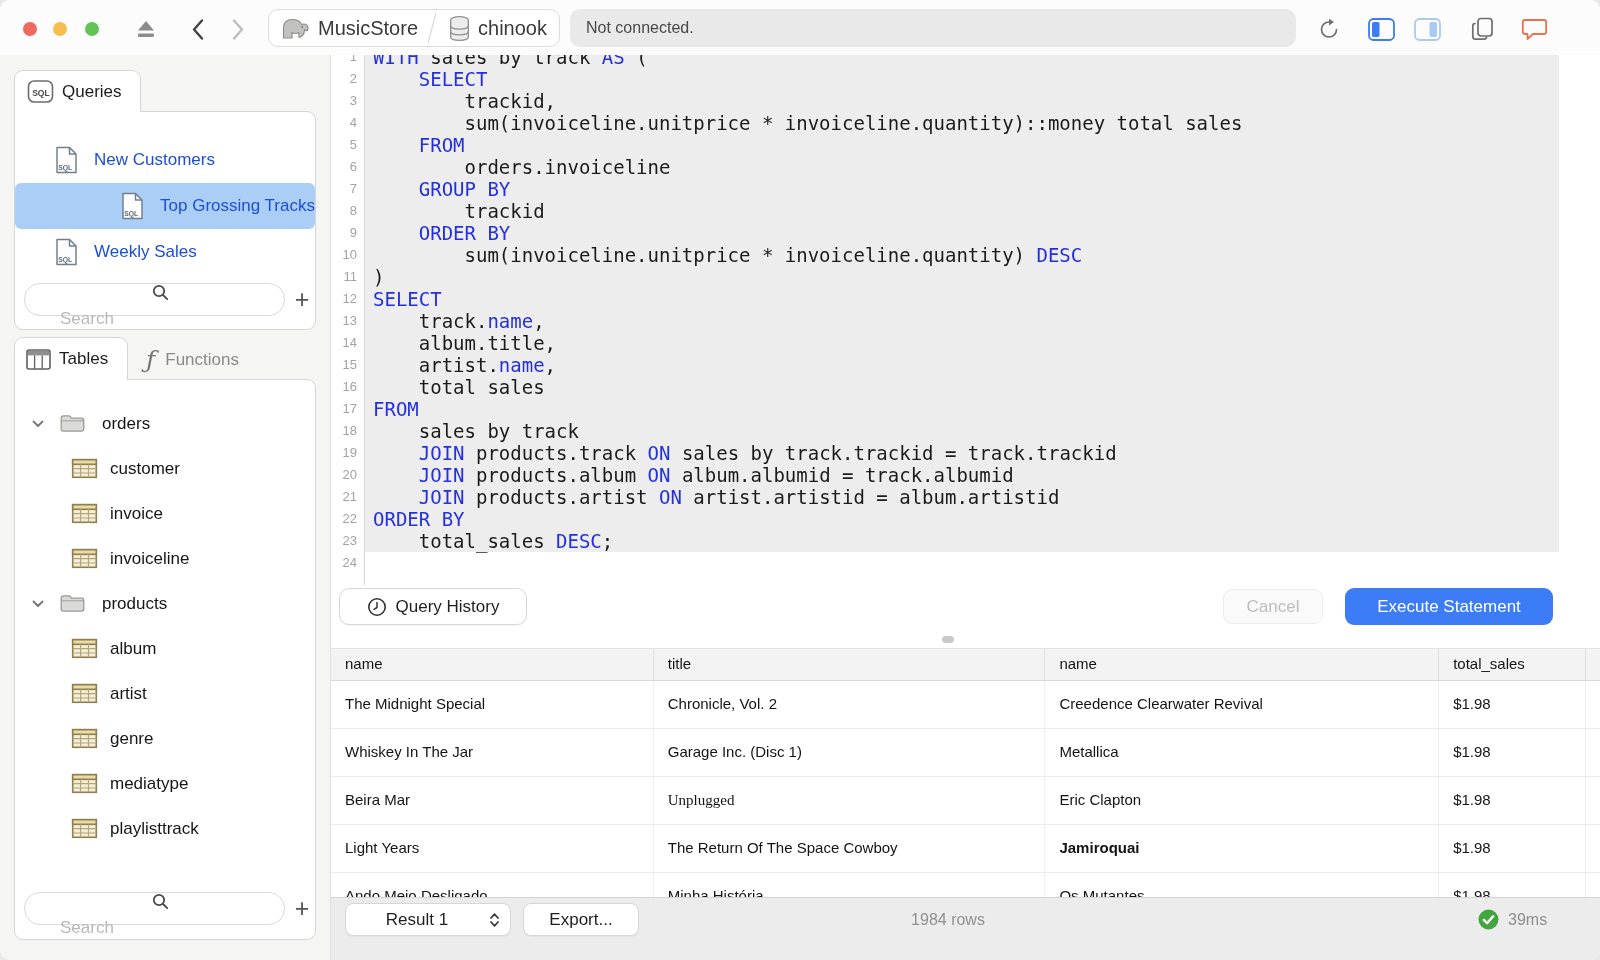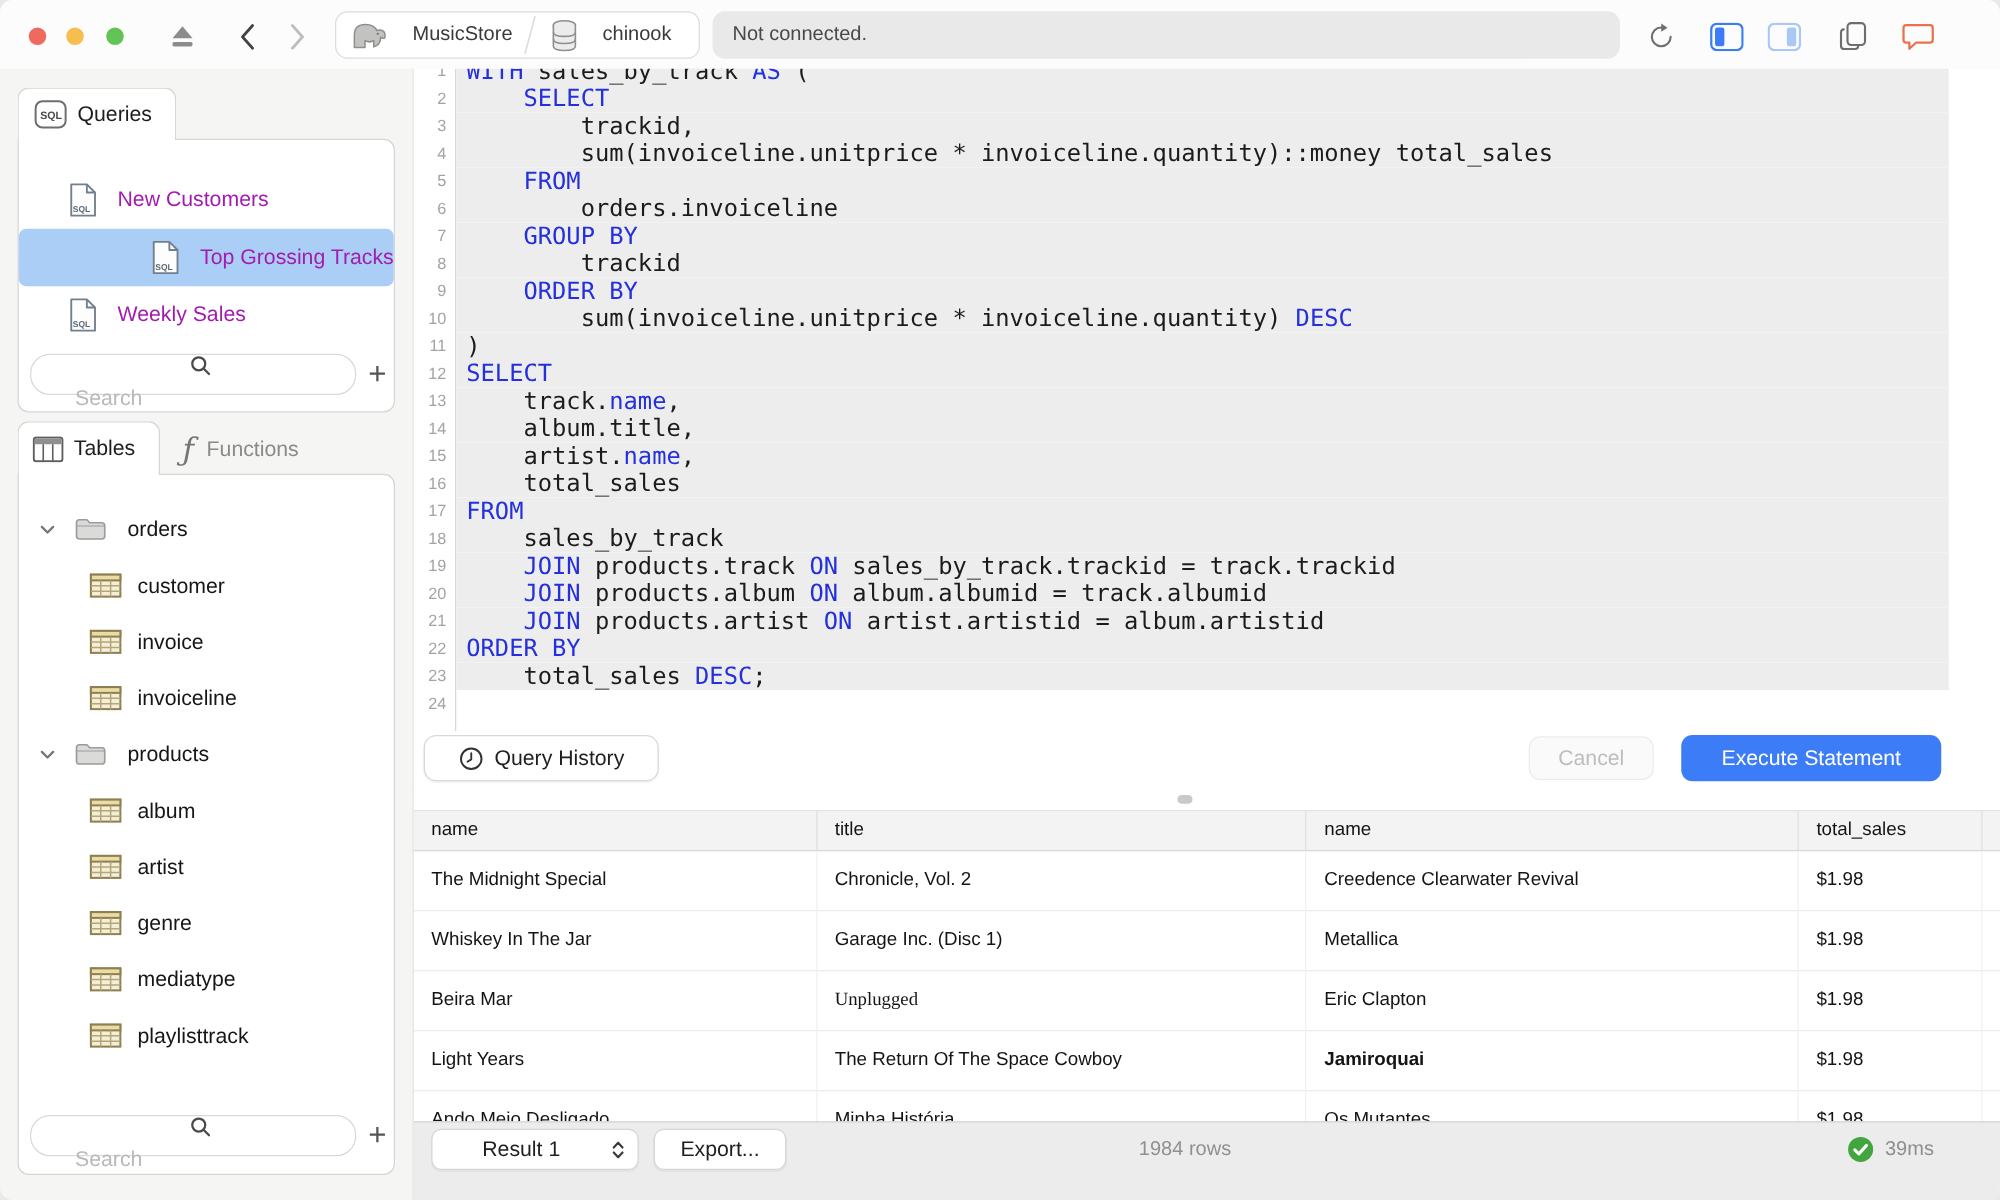--- a/index.html
+++ b/index.html
@@ -7,38 +7,38 @@
 
   
   .titlebar{position:absolute;left:0;top:0;width:1600px;height:55px;background:#fcfcfc;}
   .tl{position:absolute;top:22px;width:14px;height:14px;border-radius:50%;}
   .tl.red{left:23px;background:#EE6A5F;}
   .tl.yellow{left:53px;background:#F5BE4F;}
   .tl.green{left:85px;background:#62C454;}
   .tb-ico{position:absolute;top:17px;display:flex;align-items:center;justify-content:center;width:30px;height:24px;}
   .breadcrumb{position:absolute;left:268px;top:9px;height:38px;width:292px;background:#fff;border:1px solid #dcdcdc;border-radius:10px;display:flex;align-items:center;box-sizing:border-box;}
   .bc-seg{display:flex;align-items:center;gap:7px;padding:0 8px 0 10px;height:100%;}
-  .bc-label{font-size:16px;color:#3a3a3a;margin-left:12px;}
+  .bc-label{font-size:20px;color:#3a3a3a;}
   .status-pill{position:absolute;left:570px;top:9px;width:726px;height:38px;background:#e9e9e9;border-radius:10px;font-size:16px;color:#484848;line-height:38px;padding-left:16px;box-sizing:border-box;}
 
   
   .tab{position:absolute;background:#fff;border:1px solid #d6d6d6;border-bottom:none;border-radius:9px 9px 0 0;display:flex;align-items:center;gap:8px;box-sizing:border-box;z-index:3;}
   .q-tab{left:14px;top:70px;width:127px;height:42px;padding-left:12px;}
   .t-tab{left:14px;top:337px;width:114px;height:43px;padding-left:11px;}
   .tab-label{font-size:17px;color:#1d1d1d;}
   .ftab{position:absolute;left:146px;top:343px;height:34px;display:flex;align-items:center;gap:10px;z-index:1;}
   .f-glyph{font-family:"DejaVu Serif",serif;font-style:italic;font-size:25px;color:#767676;line-height:30px;}
   .f-label{font-size:17px;color:#8a8a8a;}
   .panel{position:absolute;left:14px;width:302px;background:#fff;border:1px solid #d6d6d6;border-radius:0 9px 9px 9px;box-sizing:border-box;z-index:2;}
   .p1{top:111px;height:219px;}
   .p2{top:379px;height:561px;overflow:hidden;}
   .q-row{display:flex;align-items:center;height:46px;padding-left:40px;gap:16px;}
   .q-row.sel{background:#ABCEF6;border-radius:6px;justify-content:flex-end;}
   .q-rows{margin-top:25px;}
-  .q-label{font-size:17px;color:#a21caf;}
+  .q-label{font-size:17px;color:#1d4ed8;}
   .t-rows{margin-top:21px;}
   .t-row{display:flex;align-items:center;height:45px;}
   .t-row.schema{padding-left:16px;gap:4px;}
   .t-chev{width:14px;display:flex;margin-right:10px;}
   .t-fold{display:flex;margin-right:12px;}
   .t-row.tbl{padding-left:56px;}
   .t-tico{display:flex;margin-right:12px;}
   .t-label{font-size:17px;color:#161616;}
   .searchrow{position:absolute;left:9px;display:flex;align-items:center;z-index:5;}
   .sr1{top:171px;}
@@ -74,21 +74,21 @@
   .hcell:first-child{border-left:none;}
   .rbody{height:218px;overflow:hidden;}
   .rrow{display:flex;height:47px;border-bottom:1px solid #ececec;}
   .bcell{box-sizing:border-box;padding-left:14px;font-size:15px;color:#141414;line-height:46px;border-left:1px solid #f0f0f0;overflow:hidden;white-space:nowrap;}
   .bcell:first-child{border-left:none;}
 
   .statusbar{position:absolute;left:0;top:842px;width:1269px;height:63px;background:#ececec;border-top:1px solid #d3d3d3;box-sizing:border-box;}
   .pill{position:absolute;top:5px;height:33px;background:#fff;border:1px solid #d6d6d6;border-radius:8px;display:flex;align-items:center;justify-content:center;box-sizing:border-box;box-shadow:0 1px 1px rgba(0,0,0,0.04);font-size:17px;color:#1f1f1f;}
   .result-select{left:14px;width:166px;justify-content:space-between;padding:0 9px 0 0;}
   .rs-label{flex:1;text-align:center;}
-  .export-btn{left:192px;width:106px;}
+  .export-btn{left:192px;width:116px;}
   .rowcount{position:absolute;left:617px;top:5px;transform:translateX(-50%);line-height:33px;font-size:16px;color:#909090;}
   .check-wrap{position:absolute;left:1147px;top:11px;display:flex;}
   .duration{position:absolute;left:1177px;top:5px;line-height:33px;font-size:16px;color:#8e8e8e;}
 </style>
 </head>
 <body>
 
 <div class="window">
 
   <div class="titlebar">

